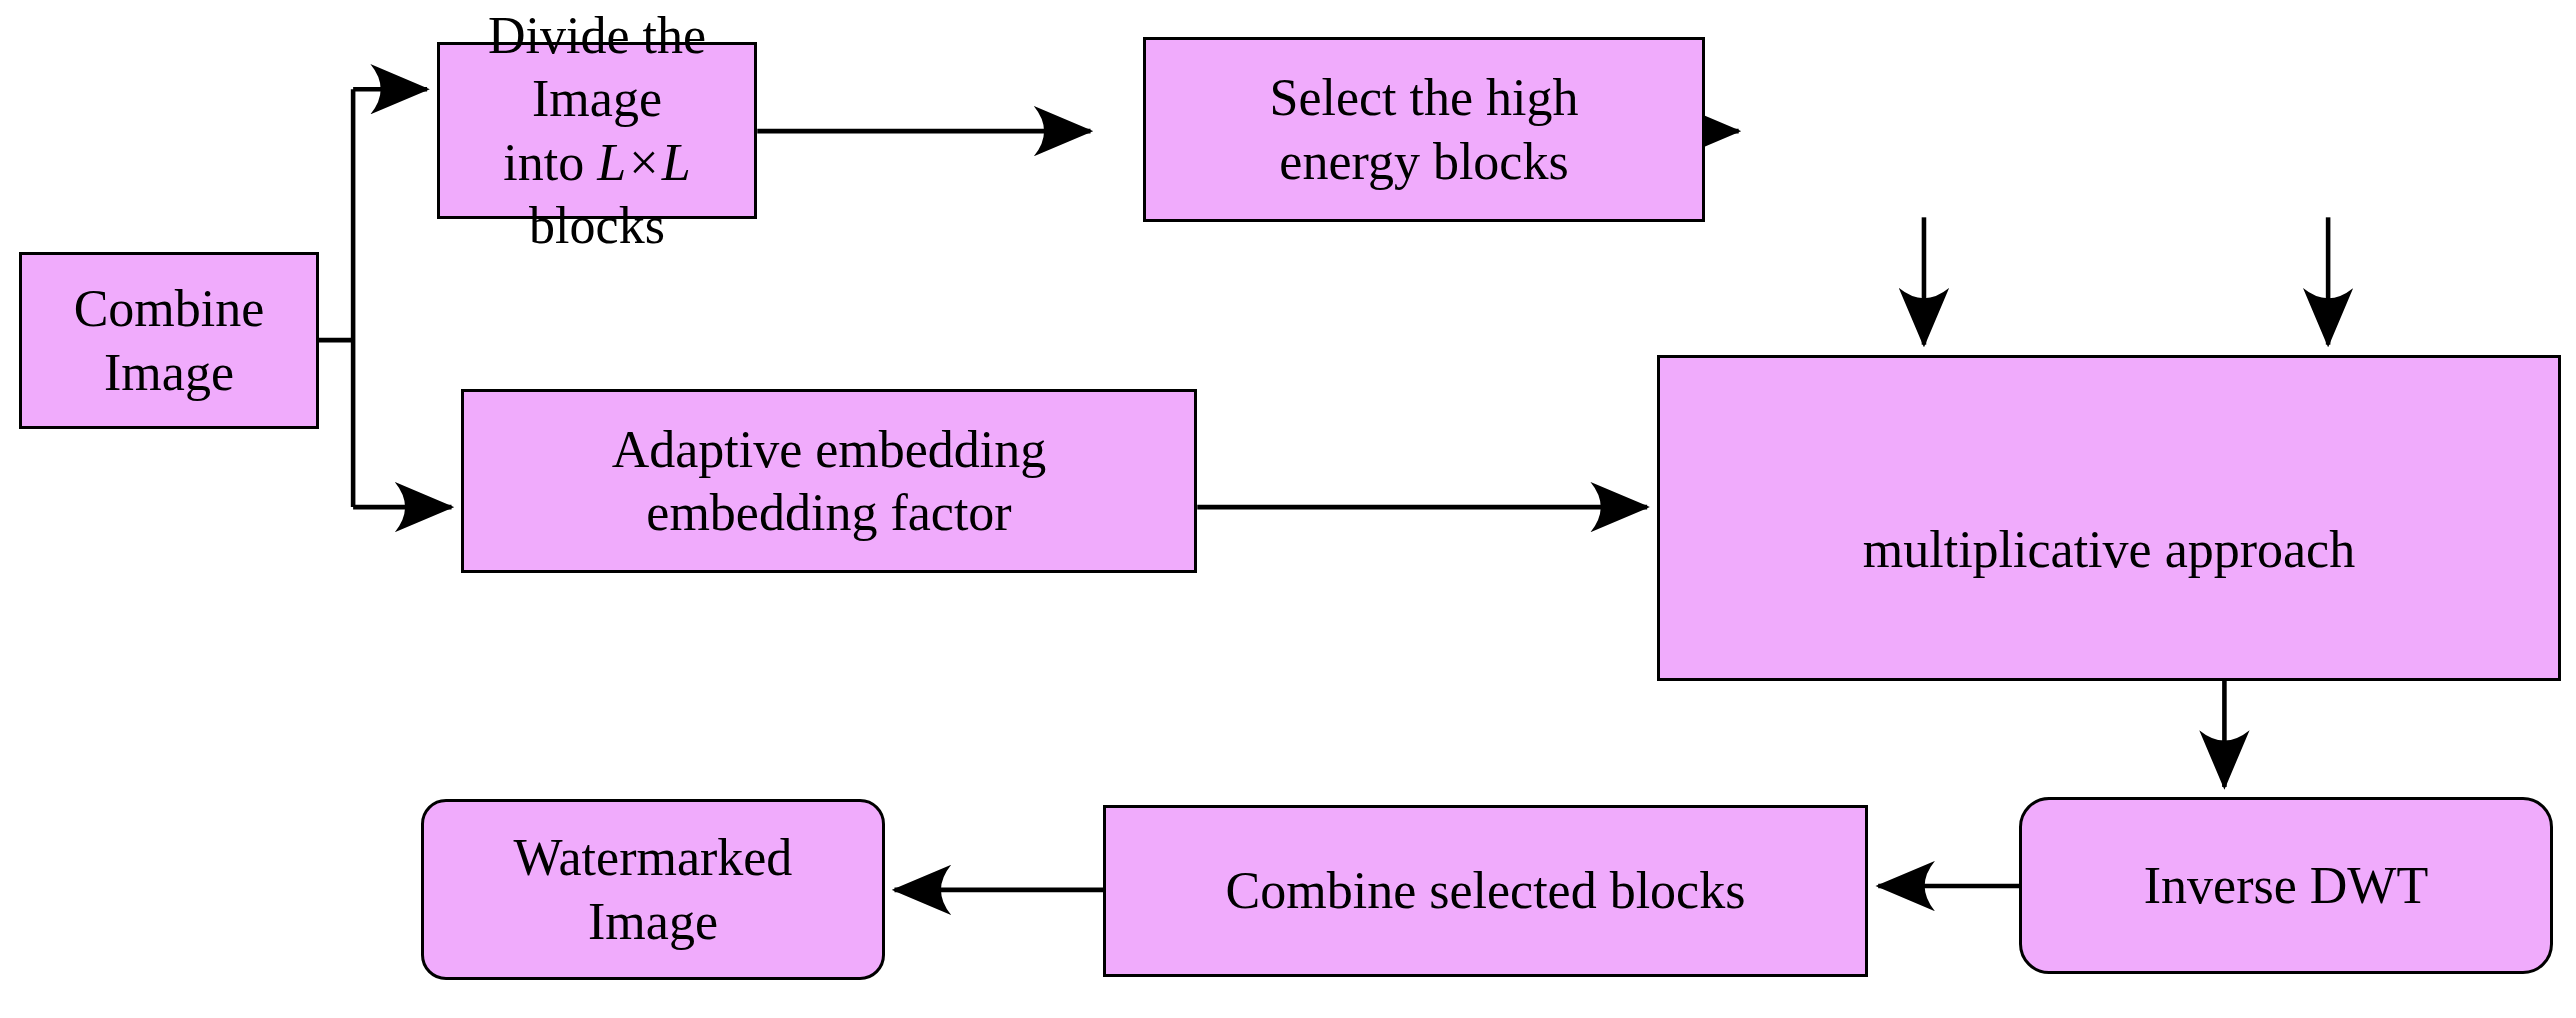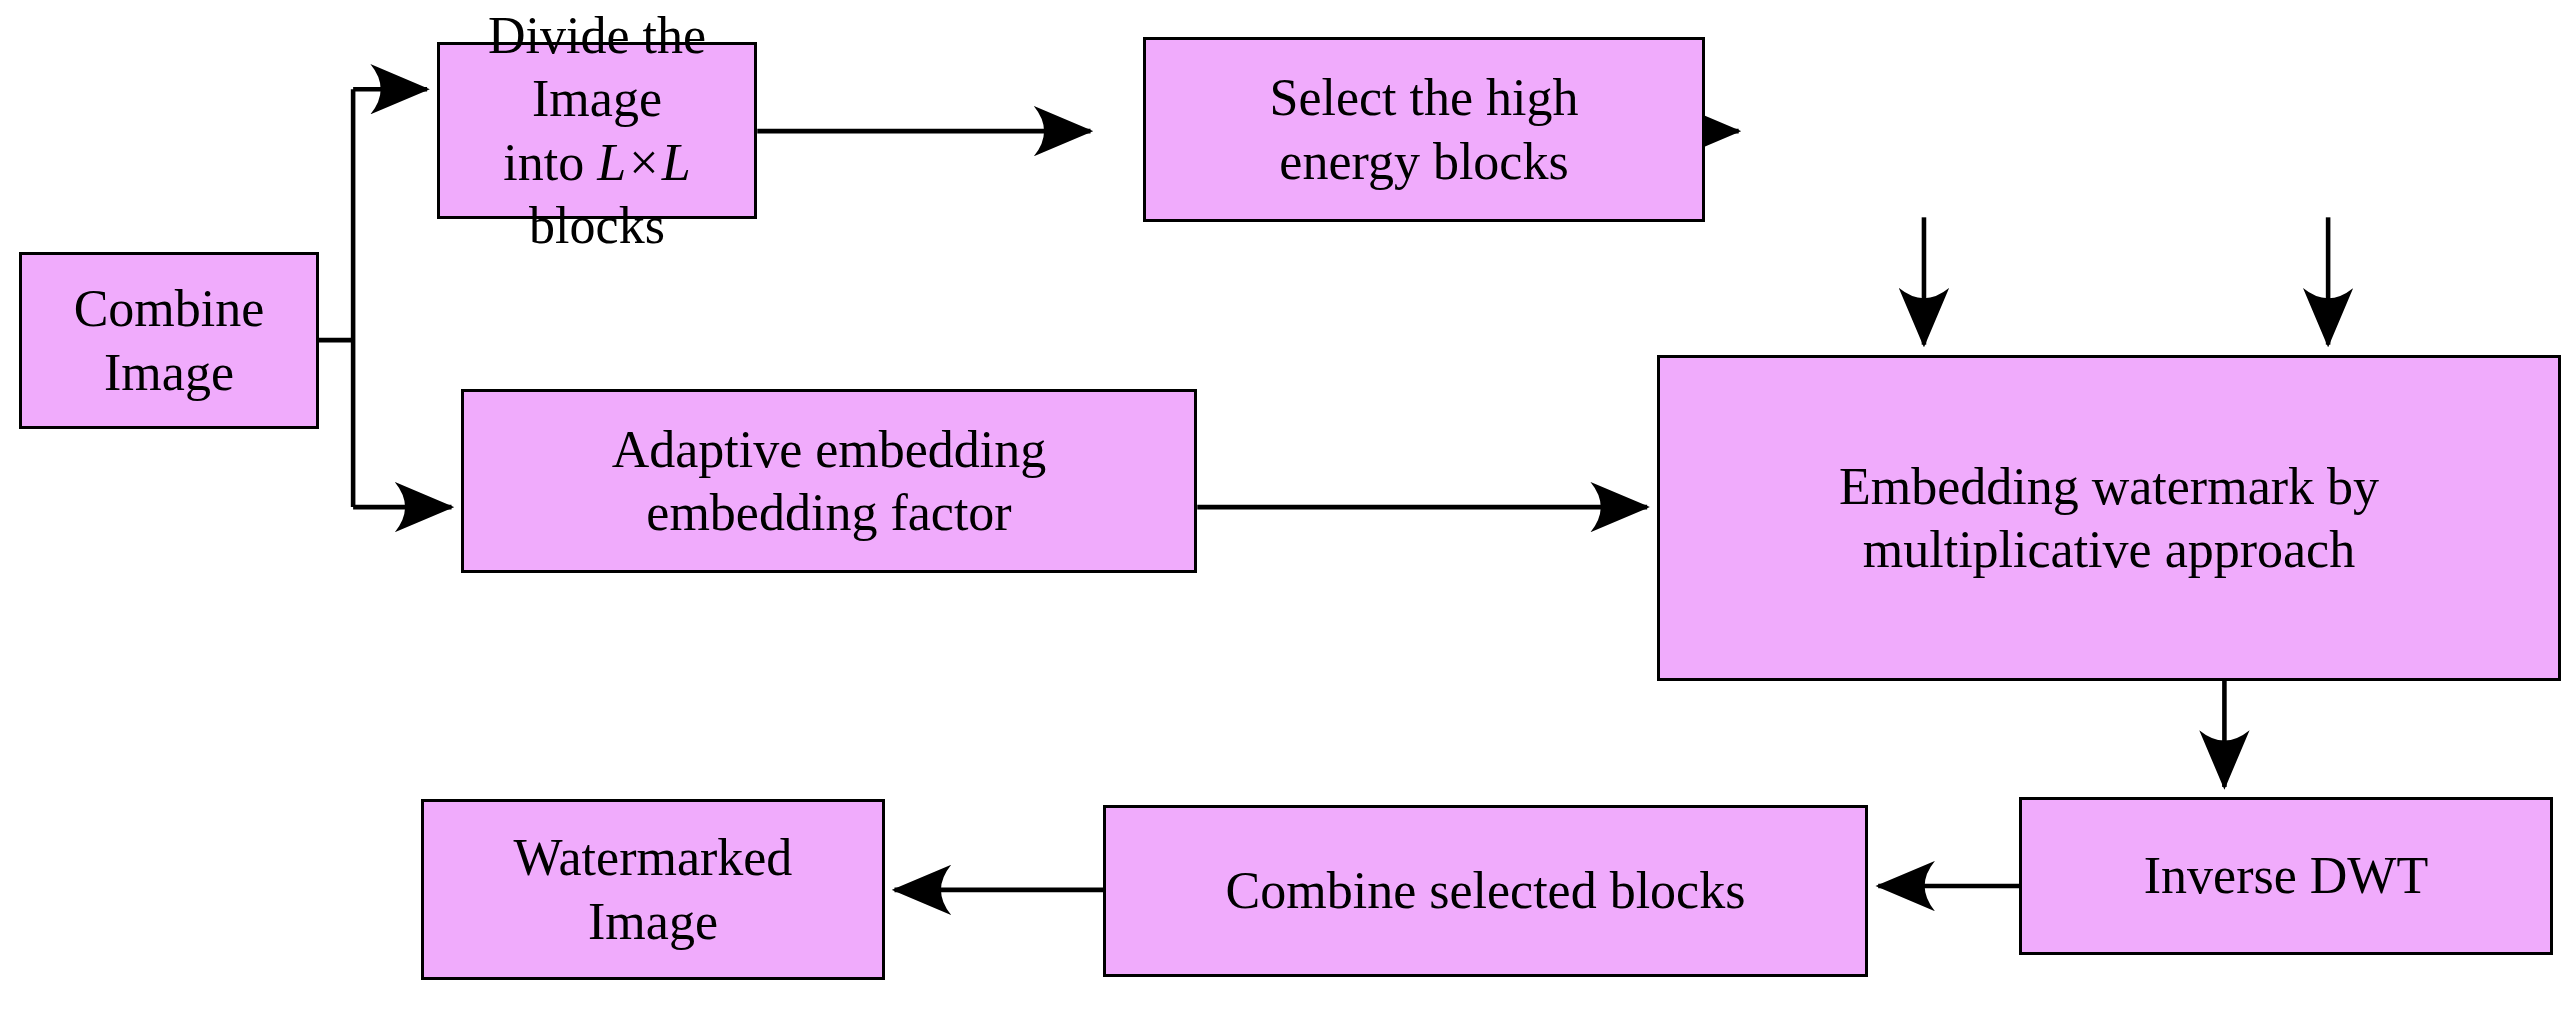--- a/index.html
+++ b/index.html
@@ -95,29 +95,29 @@
     <span class="label"><span>Select the  high</span><br><span>energy blocks</span></span>
   </div>
 
 
 
   <div class="node" style="left:461px; top:389px; width:736px; height:184px;align-items:center;">
     <span class="label"><span>Adaptive embedding</span><br><span>embedding factor</span></span>
   </div>
 
   <div class="node" style="left:1657px; top:355px; width:904px; height:326px;">
-    <span class="label"><span>Embedding watermark by</span><br><span>multiplicative approach</span></span>
+    <span class="label"><br><span>multiplicative approach</span></span>
   </div>
 
-  <div class="node" style="left:2019px; top:797px; width:534px; height:158px;">
+  <div class="node" style="left:2019px; top:797px; width:534px; height:177px;border-radius:30px;">
     <span class="label">Inverse DWT</span>
   </div>
 
   <div class="node" style="left:1103px; top:805px; width:765px; height:172px;">
     <span class="label">Combine selected blocks</span>
   </div>
 
-  <div class="node" style="left:421px; top:799px; width:464px; height:181px;">
+  <div class="node" style="left:421px; top:799px; width:464px; height:181px;border-radius:25px;">
     <span class="label"><span>Watermarked</span><br><span>Image</span></span>
   </div>
 
 </div>
 
 
 </body></html>

